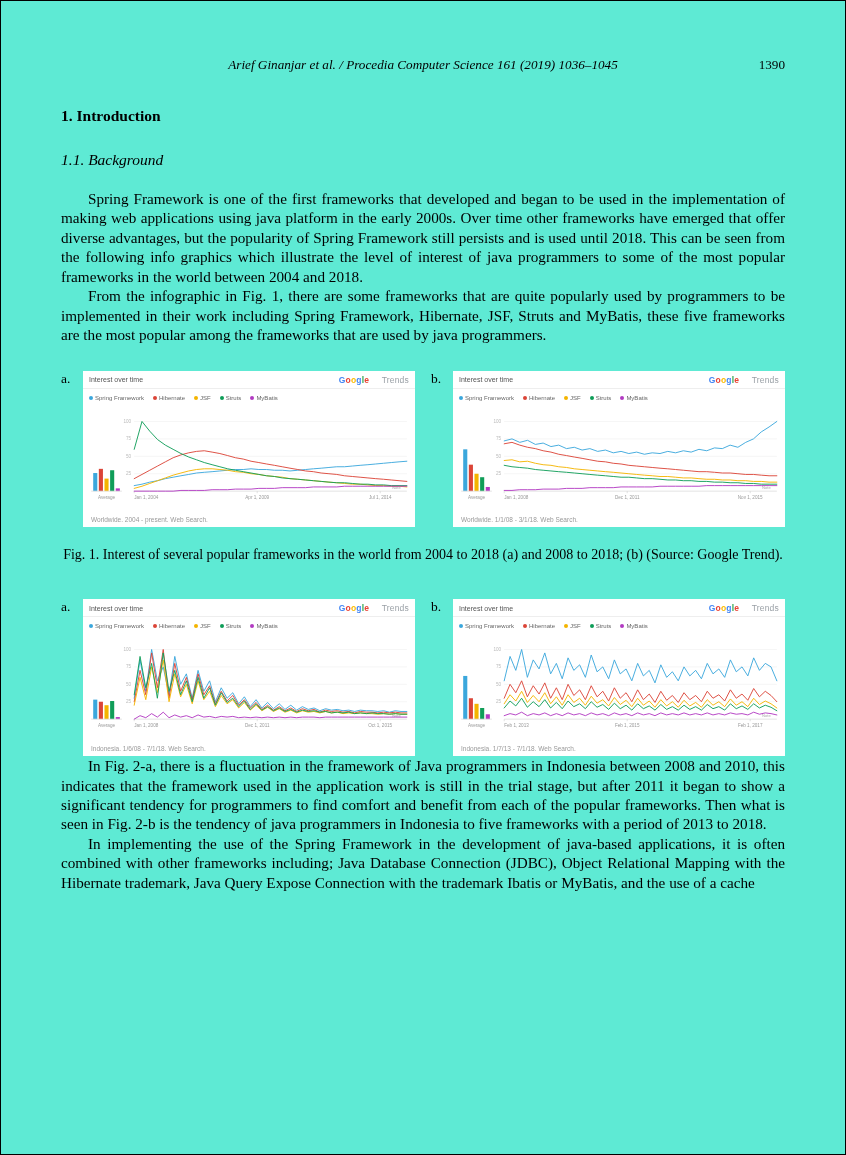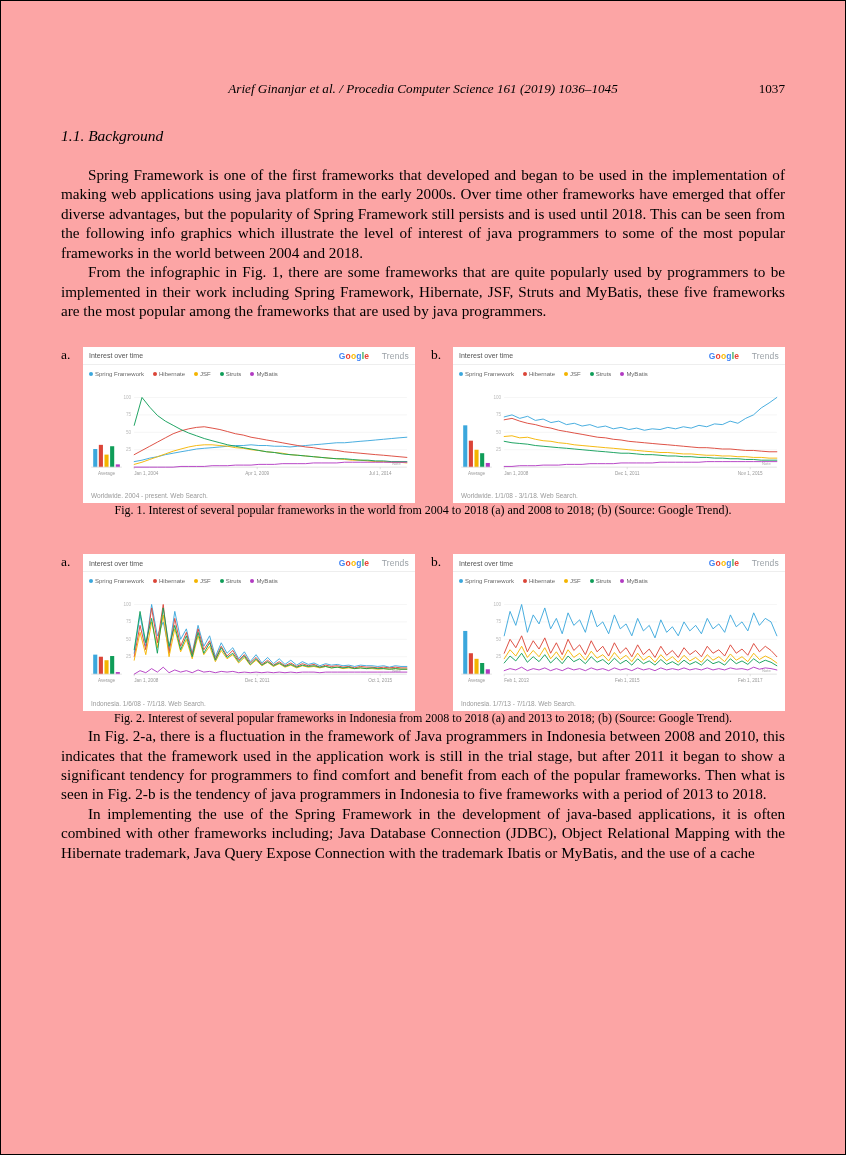--- a/index.html
+++ b/index.html
@@ -1,22 +1,22 @@
 <!DOCTYPE html>
 <html><head>
 <meta charset="utf-8">
 <style>
   html,body{margin:0;padding:0;background:#fff;}
   .page{
     position:relative;
     width:846px;height:1155px;
     box-sizing:border-box;
     border:1px solid #000;
-    background:#fca5a5;
-    padding:80px 60px 0 60px;
+    background:#5eead4;
+    padding:56px 60px 0 60px;
     font-family:"Liberation Serif", serif;
     color:#000;
   }
   
   .page-head{position:relative;height:20px;}
   .running-head{
     display:block;text-align:center;font-style:italic;font-size:13.2px;color:#000;
   }
   .page-num{
     position:absolute;right:0;top:0;font-size:13.2px;font-style:normal;
@@ -29,21 +29,21 @@
     margin:0;font-size:15.2px;line-height:1.28;text-align:justify;text-indent:27px;
   }
   .para.first{margin-top:20px;}
   .para.gap{}
   
   .fig-row{display:flex;gap:16px;margin-top:26px;}
   .fig-row.second{margin-top:36px;}
   .fig-col{display:flex;gap:6px;flex:1;min-width:0;}
   .fig-label{font-size:13.5px;width:16px;flex:none;}
   .fig-caption{
-    text-align:center;font-size:12px;
+    text-align:center;font-size:14px;margin-top:20px;
   }
   
   .gt-chart{flex:1;min-width:0;font-family:"Liberation Sans", sans-serif;background:#fff;}
   .gt-head{
     display:flex;justify-content:space-between;align-items:center;
     padding:4px 6px 3px 6px;border-bottom:1px solid #eee;
   }
   .gt-title{font-size:7px;color:#555;}
   .gt-logo{font-size:8.5px;font-weight:bold;letter-spacing:.2px;white-space:nowrap;}
   .gt-logo .suffix{font-weight:normal;margin-left:10px;}
@@ -54,23 +54,24 @@
   .gt-plot svg{width:100%;height:auto;display:block;}
   .gt-footer{font-size:6.5px;color:#999;padding:1px 6px 4px 8px;}
 </style>
 </head>
 <body>
 
 <div class="page">
 
   <div class="page-head">
     <span class="running-head">Arief Ginanjar  et al. / Procedia Computer Science 161 (2019) 1036–1045</span>
-    <span class="page-num">1037</span>
+    <span class="page-num">1390</span>
   </div>
 
+  <div class="h-intro">1. Introduction</div>
   <div class="h-bg">1.1. Background</div>
 
   <p class="para first">Spring Framework is one of the first frameworks that developed and began to be used in the implementation of making web applications using java platform in the early 2000s. Over time other frameworks have emerged that offer diverse advantages, but the popularity of Spring Framework still persists and is used until 2018. This can be seen from the following info graphics which illustrate the level of interest of java programmers to some of the most popular frameworks in the world between 2004 and 2018.</p>
   <p class="para">From the infographic in Fig. 1, there are some frameworks that are quite popularly used by programmers to be implemented in their work including Spring Framework, Hibernate, JSF, Struts and MyBatis, these five frameworks are the most popular among the frameworks that are used by java programmers.</p>
 
   <div class="fig-row">
     <div class="fig-col">
       <span class="fig-label">a.</span>
       <div class="gt-chart">
         <div class="gt-head">
@@ -324,18 +325,17 @@
               <polyline points="48.0,65.6 53.7,52.0 59.3,60.2 65.0,48.6 70.6,64.2 76.3,53.4 82.0,61.5 87.6,50.6 93.3,65.6 98.9,55.4 104.6,67.0 110.3,52.0 115.9,62.9 121.6,57.4 127.2,67.0 132.9,53.4 138.6,64.2 144.2,58.8 149.9,68.3 155.5,55.4 161.2,65.6 166.9,60.2 172.5,69.0 178.2,57.4 183.8,67.0 189.5,61.5 195.1,69.7 200.8,58.8 206.5,67.6 212.1,62.9 217.8,69.7 223.4,60.2 229.1,67.0 234.8,62.9 240.4,69.0 246.1,58.8 251.7,65.6 257.4,62.2 263.1,68.3 268.7,57.4 274.4,65.6 280.0,61.5 285.7,67.6 291.4,56.1 297.0,64.2 302.7,58.8 308.3,62.9 314.0,69.0" fill="none" stroke="#DB4437" stroke-width="0.9" stroke-linejoin="round" stroke-linecap="round"></polyline>
               <polyline points="48.0,71.0 53.7,62.2 59.3,68.3 65.0,58.8 70.6,69.7 76.3,62.9 82.0,69.0 87.6,60.2 93.3,71.0 98.9,64.2 104.6,72.4 110.3,62.2 115.9,69.7 121.6,65.6 127.2,72.4 132.9,63.6 138.6,70.4 144.2,67.0 149.9,73.1 155.5,64.9 161.2,71.7 166.9,67.6 172.5,73.8 178.2,65.6 183.8,72.4 189.5,68.3 195.1,74.4 200.8,67.0 206.5,73.1 212.1,69.0 217.8,74.4 223.4,67.6 229.1,73.1 234.8,69.7 240.4,74.4 246.1,67.0 251.7,72.4 257.4,69.0 263.1,73.8 268.7,66.3 274.4,72.4 280.0,69.0 285.7,73.8 291.4,65.6 297.0,71.7 302.7,68.3 308.3,71.0 314.0,75.1" fill="none" stroke="#F4B400" stroke-width="0.9" stroke-linejoin="round" stroke-linecap="round"></polyline>
               <polyline points="48.0,75.1 53.7,68.3 59.3,73.1 65.0,65.6 70.6,74.4 76.3,69.0 82.0,73.8 87.6,67.0 93.3,75.1 98.9,69.7 104.6,75.8 110.3,68.3 115.9,73.8 121.6,71.0 127.2,75.8 132.9,69.0 138.6,74.4 144.2,71.7 149.9,76.5 155.5,70.4 161.2,75.8 166.9,72.4 172.5,77.2 178.2,71.0 183.8,75.8 189.5,73.1 195.1,77.2 200.8,71.7 206.5,76.5 212.1,73.8 217.8,77.2 223.4,72.4 229.1,76.5 234.8,73.8 240.4,77.2 246.1,71.7 251.7,75.8 257.4,73.8 263.1,77.2 268.7,71.0 274.4,75.8 280.0,73.1 285.7,76.5 291.4,71.0 297.0,75.1 302.7,72.4 308.3,74.4 314.0,77.8" fill="none" stroke="#0F9D58" stroke-width="0.9" stroke-linejoin="round" stroke-linecap="round"></polyline>
               <polyline points="48.0,82.6 53.7,80.6 59.3,81.9 65.0,79.2 70.6,82.6 76.3,80.6 82.0,81.9 87.6,79.9 93.3,82.6 98.9,80.6 104.6,82.6 110.3,79.9 115.9,81.9 121.6,80.6 127.2,82.6 132.9,79.9 138.6,81.9 144.2,80.6 149.9,82.6 155.5,79.9 161.2,81.9 166.9,80.6 172.5,82.6 178.2,79.9 183.8,81.9 189.5,80.6 195.1,82.6 200.8,79.9 206.5,81.9 212.1,80.6 217.8,81.9 223.4,79.9 229.1,81.9 234.8,80.6 240.4,81.9 246.1,79.9 251.7,81.9 257.4,80.6 263.1,81.9 268.7,79.9 274.4,81.2 280.0,80.6 285.7,81.9 291.4,79.2 297.0,81.2 302.7,79.9 308.3,80.6 314.0,81.9" fill="none" stroke="#B23AC2" stroke-width="0.9" stroke-linejoin="round" stroke-linecap="round"></polyline>
             </svg>
           </div>
         <div class="gt-footer">Indonesia. 1/7/13 - 7/1/18. Web Search.</div>
       </div>
     </div>
   </div>
-  <div class="fig-caption">Fig. 2. Interest of several popular frameworks in Indonesia from 2008 to 2018 (a) and 2013 to 2018; (b) (Source: Google Trend).</div>
 
   <p class="para gap">In Fig. 2-a, there is a fluctuation in the framework of Java programmers in Indonesia between 2008 and 2010, this indicates that the framework used in the application work is still in the trial stage, but after 2011 it began to show a significant tendency for programmers to find comfort and benefit from each of the popular frameworks. Then what is seen in Fig. 2-b is the tendency of java programmers in Indonesia to five frameworks with a period of 2013 to 2018.</p>
   <p class="para">In implementing the use of the Spring Framework in the development of java-based applications, it is often combined with other frameworks including; Java Database Connection (JDBC), Object Relational Mapping with the Hibernate trademark, Java Query Expose Connection with the trademark Ibatis or MyBatis, and the use of a cache</p>
 
 </div>
 
 </body></html>

